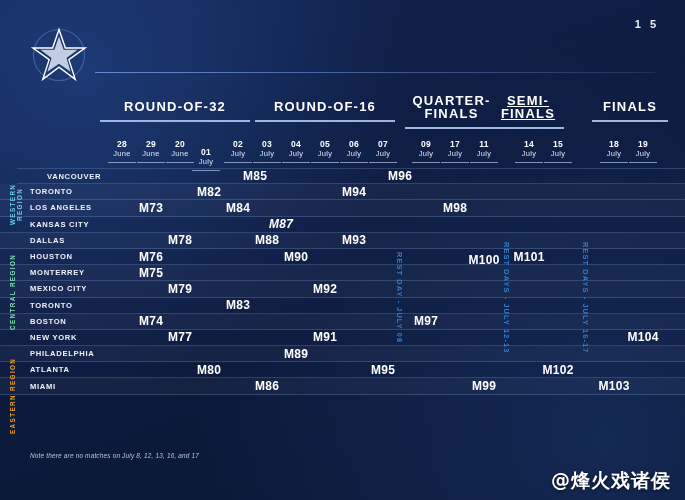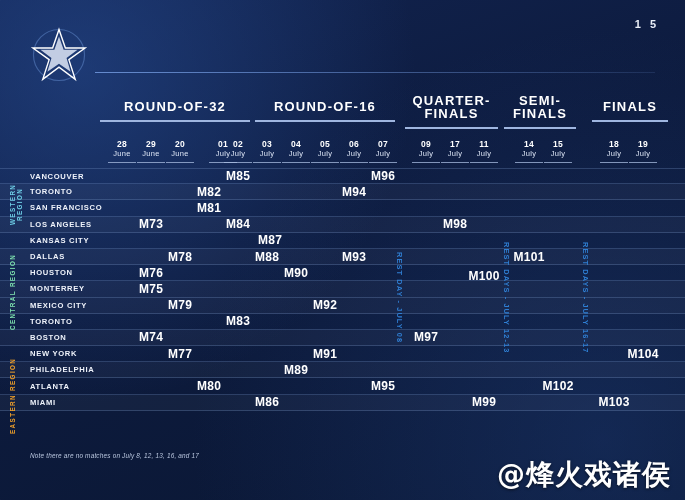--- a/index.html
+++ b/index.html
@@ -63,21 +63,21 @@
   .date-cell .dl {
     margin-top:4px; height:1px; background:rgba(170,190,225,.75);
   }
 
   
   .rows { position:relative; }
   .trow {
     position:relative; height:16.2px;
     border-bottom:1px solid rgba(120,150,200,0.30);
   }
-  .trow:first-child { border-top:1px solid rgba(120,150,200,0.30); }
+  .trow:first-child { border-top:1px solid rgba(120,150,200,0.30);margin-left:17px; }
   .trow.alt { background:rgba(255,255,255,0.035); }
   .city {
     position:absolute; left:30px; top:0; height:100%;
     display:flex; align-items:center;
     color:#eef2fa; font-size:7.6px; font-weight:700; letter-spacing:.7px;
   }
   .match {
     position:absolute; top:0; height:100%;
     display:flex; align-items:center; justify-content:center;
     color:#ffffff; font-size:12px; font-weight:700; letter-spacing:.3px;
@@ -103,21 +103,21 @@
     display:flex; align-items:center; justify-content:center;
   }
 
   .footnote {
     position:absolute; left:30px; top:452px;
     color:#b9c6de; font-size:6.4px; font-style:italic; letter-spacing:.2px;
   }
 
   .watermark {
     position:absolute; right:14px; bottom:6px;
-    color:#ffffff; font-size:28px; font-weight:700;
+    color:#ffffff; font-size:19px; font-weight:700;
     letter-spacing:1px; text-shadow:0 1px 3px rgba(0,0,0,.6);
     font-family:"DejaVu Sans", sans-serif;
   }
 </style>
 </head>
 <body>
 
 <div class="bg"></div>
 
 <div class="page-num">1 5</div>
@@ -140,39 +140,39 @@
     </div>
     <div class="stage" style="left:255px;width:140px;">
       <div>ROUND-OF-16</div>
         <div class="ul"></div>
     </div>
     <div class="stage" style="left:405px;width:93px;top:-6px;">
       <div>QUARTER-</div>
         <div>FINALS</div>
         <div class="ul"></div>
     </div>
-    <div class="stage" style="left:504px;width:72px;top:-6px;">
+    <div class="stage" style="left:492px;width:72px;top:-6px;text-decoration:underline;">
       <div>SEMI-</div>
         <div>FINALS</div>
         <div class="ul"></div>
     </div>
     <div class="stage" style="left:592px;width:76px;">
       <div>FINALS</div>
         <div class="ul"></div>
     </div>
   </div>
 
   <div class="date-row">
     <div class="date-cell" style="left:108px;width:28px;">
       <b>28</b><span>June</span><div class="dl"></div></div>
     <div class="date-cell" style="left:137px;width:28px;">
       <b>29</b><span>June</span><div class="dl"></div></div>
     <div class="date-cell" style="left:166px;width:28px;">
       <b>20</b><span>June</span><div class="dl"></div></div>
-    <div class="date-cell" style="left:209px;width:28px;">
+    <div class="date-cell" style="left:192px;width:28px;margin-top:8px;">
       <b>01</b><span>July</span><div class="dl"></div></div>
     <div class="date-cell" style="left:224px;width:28px;">
       <b>02</b><span>July</span><div class="dl"></div></div>
     <div class="date-cell" style="left:253px;width:28px;">
       <b>03</b><span>July</span><div class="dl"></div></div>
     <div class="date-cell" style="left:282px;width:28px;">
       <b>04</b><span>July</span><div class="dl"></div></div>
     <div class="date-cell" style="left:311px;width:28px;">
       <b>05</b><span>July</span><div class="dl"></div></div>
     <div class="date-cell" style="left:340px;width:28px;">
@@ -205,35 +205,31 @@
       <div class="match" style="left:238px;">M85</div>
       <div class="match" style="left:383px;">M96</div>
     </div>
 
     <div class="trow alt">
       <div class="city">TORONTO</div>
       <div class="match" style="left:209px;">M82</div>
       <div class="match" style="left:354px;">M94</div>
     </div>
 
-    <div class="trow">
-      <div class="city">SAN FRANCISCO</div>
-      <div class="match" style="left:209px;">M81</div>
-    </div>
 
     <div class="trow alt">
       <div class="city">LOS ANGELES</div>
       <div class="match" style="left:151px;">M73</div>
       <div class="match" style="left:238px;">M84</div>
       <div class="match" style="left:455px;">M98</div>
     </div>
 
     <div class="trow">
       <div class="city">KANSAS CITY</div>
-      <div class="match" style="left:270px;">M87</div>
+      <div class="match" style="left:281px;font-style:italic;">M87</div>
       <div class="match" style="left:484px;margin-top:36px;">M100</div>
     </div>
 
     <div class="trow alt">
       <div class="city">DALLAS</div>
       <div class="match" style="left:180px;">M78</div>
       <div class="match" style="left:267px;">M88</div>
       <div class="match" style="left:354px;">M93</div>
     </div>
 

